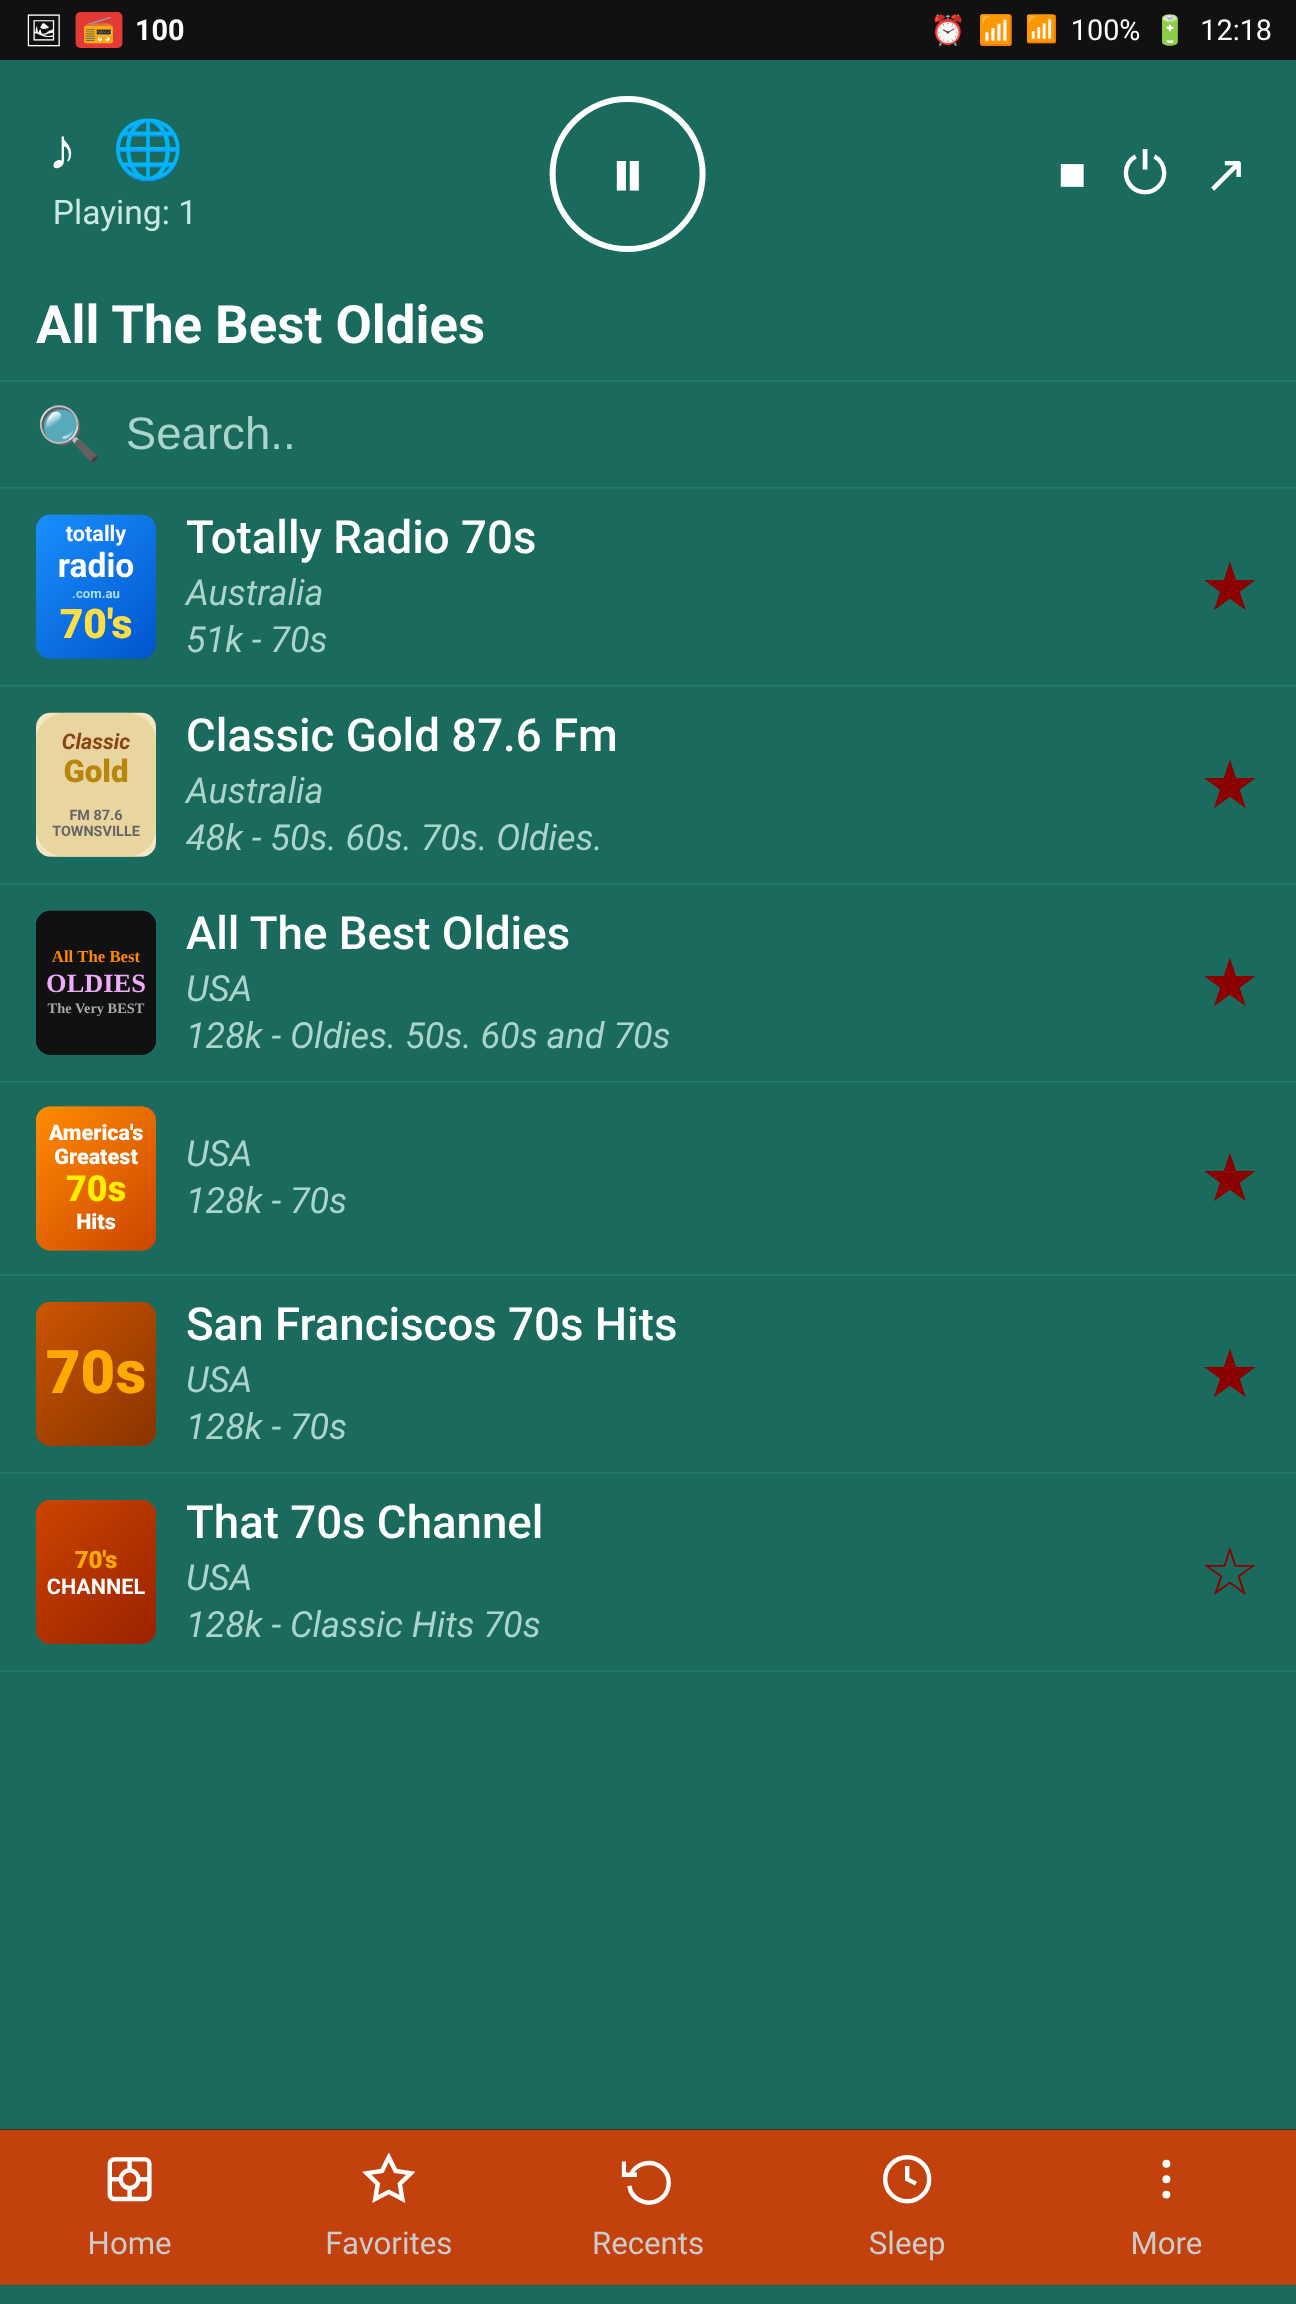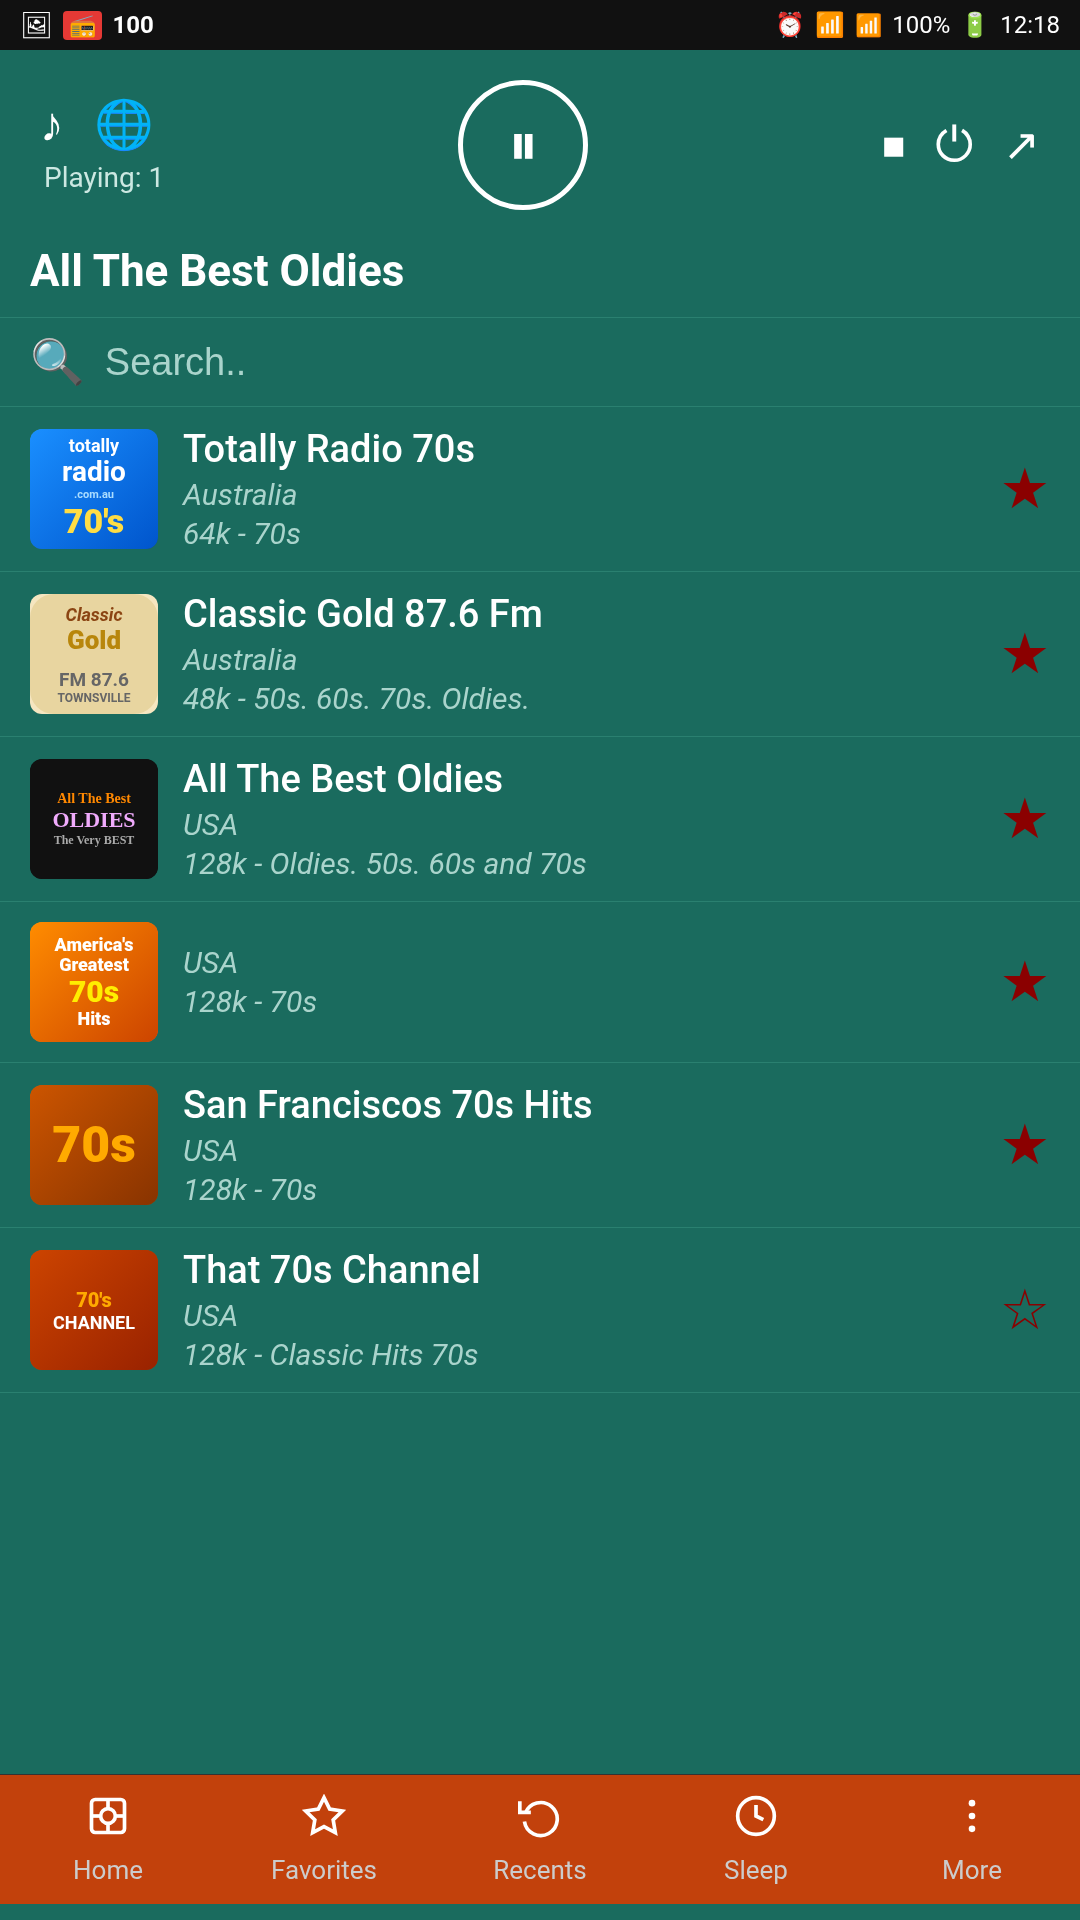--- a/index.html
+++ b/index.html
@@ -137,21 +137,21 @@
     }
     .station-item {
       display: flex;
       align-items: center;
       padding: 20px 30px;
       border-bottom: 1px solid #2a8070;
       gap: 25px;
       cursor: pointer;
     }
     .station-logo {
-      width: 128px;
+      width: 100px;
       height: 120px;
       border-radius: 12px;
       flex-shrink: 0;
       display: flex;
       align-items: center;
       justify-content: center;
       font-size: 22px;
       font-weight: bold;
       overflow: hidden;
     }
@@ -275,21 +275,21 @@
       background: #e8d5a0;
       border-radius: 24px;
       display: flex;
       flex-direction: column;
       align-items: center;
       justify-content: center;
       color: #8b4513;
     }
     .cg-classic { font-size: 18px; font-style: italic; font-weight: bold; }
     .cg-gold { font-size: 26px; font-weight: 900; color: #b8860b; }
-    .cg-fm { font-size: 19px; color: #666; margin-top: 13px; }
+    .cg-fm { font-size: 12px; color: #666; margin-top: 13px; }
 
     .bestoldies-inner {
       width: 100%;
       height: 100%;
       background: #111;
       border-radius: 12px;
       display: flex;
       flex-direction: column;
       align-items: center;
       justify-content: center;
@@ -395,21 +395,21 @@
         <div class="totally-logo-inner">
           <span class="totally-text">totally</span>
           <span class="totally-radio">radio</span>
           <span style="font-size:11px;color:#aaddff;">.com.au</span>
           <span class="totally-70s">70's</span>
         </div>
       </div>
       <div class="station-info">
         <div class="station-name">Totally Radio 70s</div>
         <div class="station-country">Australia</div>
-        <div class="station-meta">64k - 70s</div>
+        <div class="station-meta">51k - 70s</div>
       </div>
       <span class="star-btn star-filled">★</span>
     </div>
 
     <div class="station-item">
       <div class="station-logo logo-classicgold">
         <div class="classicgold-inner">
           <span class="cg-classic">Classic</span>
           <span class="cg-gold">Gold</span>
           <span class="cg-fm">FM 87.6</span>

